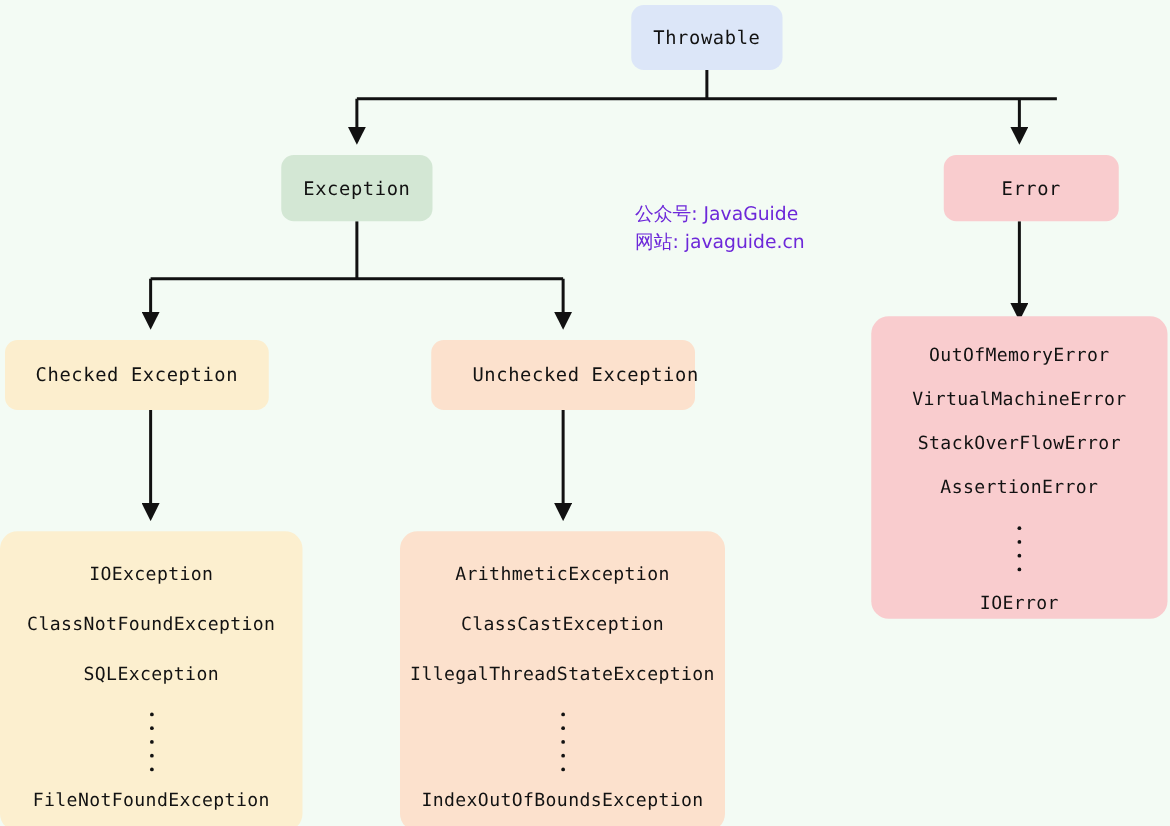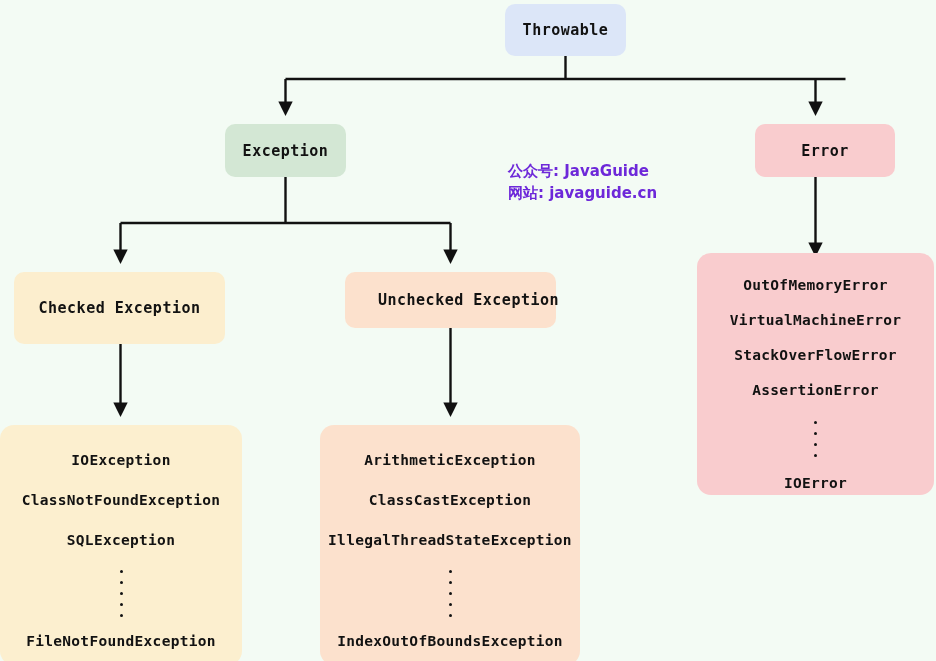--- a/index.html
+++ b/index.html
@@ -12,21 +12,20 @@
   body {
     background: #f3fbf4;
     font-family: "DejaVu Sans Mono", "Liberation Mono", monospace;
     position: relative;
   }
   #canvas {
     position: absolute;
     left: 0; top: 0;
     width: 936px;
     height: 661px;
-    font-weight: bold;
   }
   #edges {
     position: absolute;
     left: 0; top: 0;
     width: 936px;
     height: 661px;
     pointer-events: none;
   }
   .node {
     position: absolute;
@@ -51,21 +50,21 @@
   }
   #node-exception {
     left: 225px; top: 124px; width: 121px; height: 53px;
     background: #d3e7d4;
   }
   #node-error {
     left: 755px; top: 124px; width: 140px; height: 53px;
     background: #f9ccce;
   }
   #node-checked {
-    left: 14px; top: 272px; width: 211px; height: 72px;
+    left: 4px; top: 272px; width: 211px; height: 56px;
     background: #fceece;
   }
   #node-unchecked {
     left: 345px; top: 272px; width: 211px; height: 56px;
     background: #fce1cd;
     padding-left: 36px;
   }
   #node-checked-list {
     left: 0px; top: 425px; width: 242px; height: 240px;
     background: #fcefcf;

